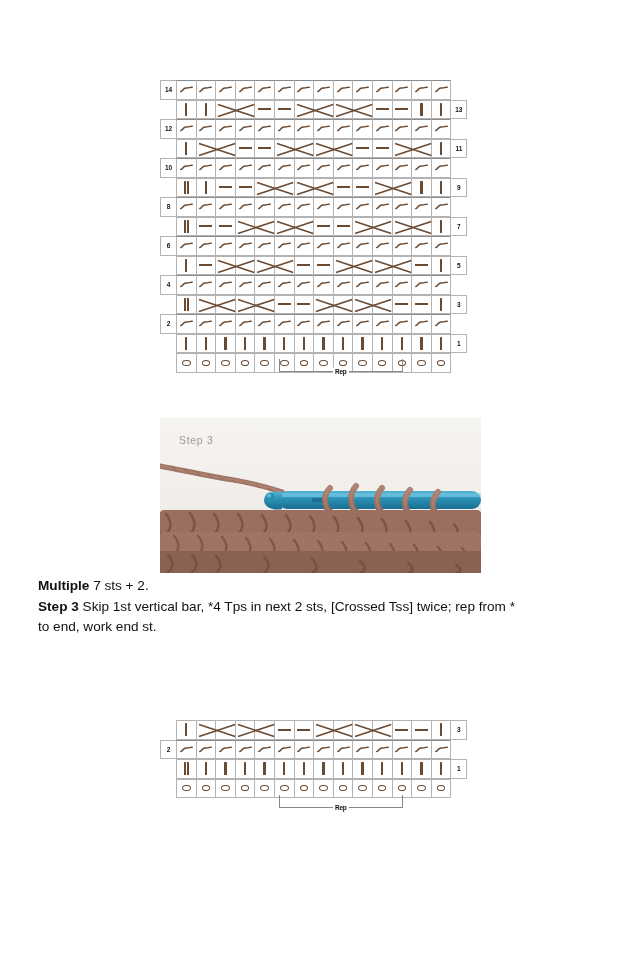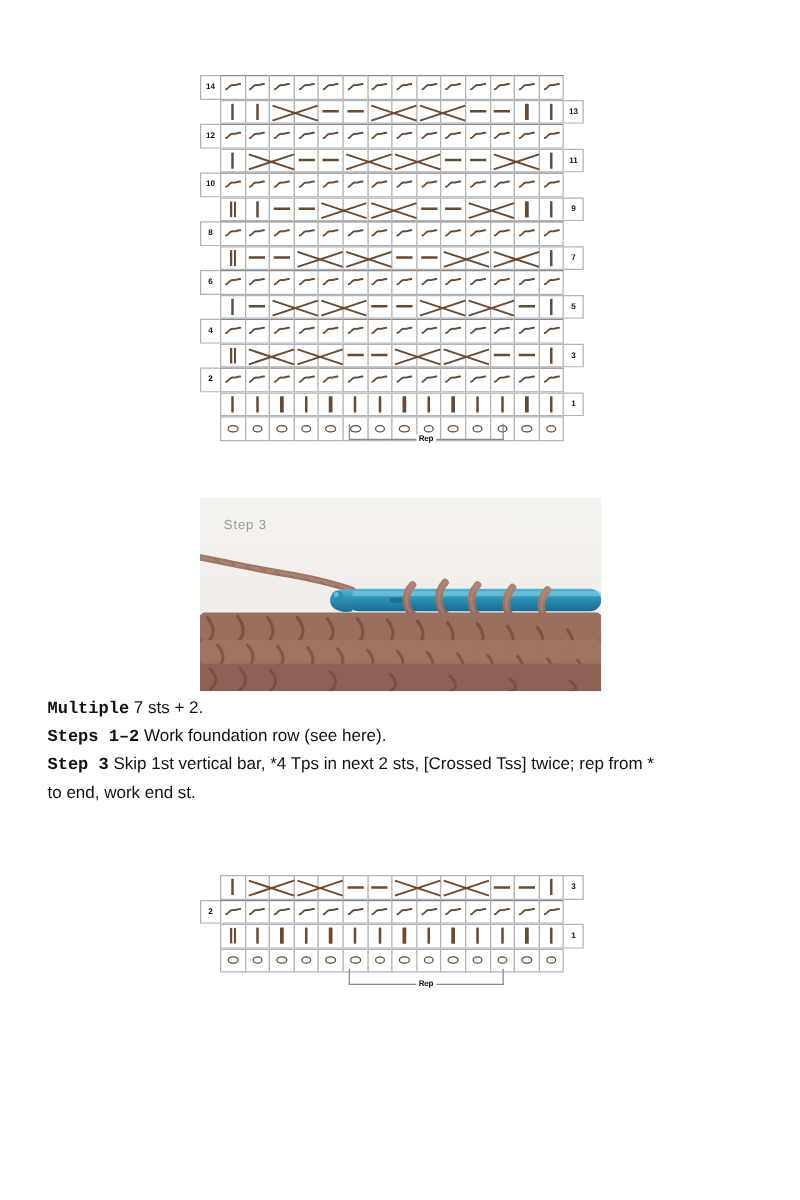--- a/index.html
+++ b/index.html
@@ -3,21 +3,21 @@
 <meta charset="utf-8">
 <style>
   * { box-sizing: border-box; }
   html, body {
     margin: 0; padding: 0;
     width: 640px; height: 960px;
     background: #ffffff;
     font-family: "Liberation Sans", sans-serif;
     color: #1a1a1a;
   }
-  .page { position: relative; width: 640px; height: 872px; overflow: hidden; }
+  .page { position: relative; width: 640px; height: 872px; overflow: hidden; margin-top: 20px; }
 
   
   .chart-wrap { position: absolute; }
   .chart {
     position: relative;
     display: flex;
     flex-direction: column;
   }
   .chart-row {
     display: flex;
@@ -135,21 +135,21 @@
   
   .body-text {
     position: absolute;
     left: 38px; top: 556px;
     width: 486px;
     font-size: 13.6px;
     line-height: 20.5px;
     color: #111;
   }
   .body-text p { margin: 0 0 0px 0; }
-  .body-text b { font-weight: bold; font-family: Liberation Mono, monospace; }
+  .body-text b { font-weight: bold; }
 </style>
 </head>
 <body>
 
 <div class="page">
 
   <div class="chart-wrap" style="left:160px; top:60px;">
     <div class="chart" id="main-chart">
         <div class="chart-row grouptop">
           <div class="rowlabel">14</div>
@@ -1420,21 +1420,20 @@
           <path d="M200,143 C206,148 206,153 200,155"></path>
           <path d="M248,145 C254,150 254,154 248,155"></path>
           <path d="M296,147 C302,151 302,155 296,155"></path>
         </g>
       </g>
     </svg>
   </div>
 
   <div class="body-text" id="instructions">
       <p><b>Multiple</b><span> 7 sts + 2.</span></p>
-      <p><b>Steps 1–2</b><span> Work foundation row (see here).</span></p>
       <p><b>Step 3</b><span> Skip 1st vertical bar, *4 Tps in next 2 sts, [Crossed Tss] twice; rep from * to end, work end st.</span></p>
     </div>
 
   <div class="chart-wrap" style="left:160px; top:700px;">
     <div class="chart" id="bottom-chart">
         <div class="chart-row">
           <div class="rowlabel invisible"></div>
           <div class="cell">
             <div class="sym-bar"></div>
           </div>

